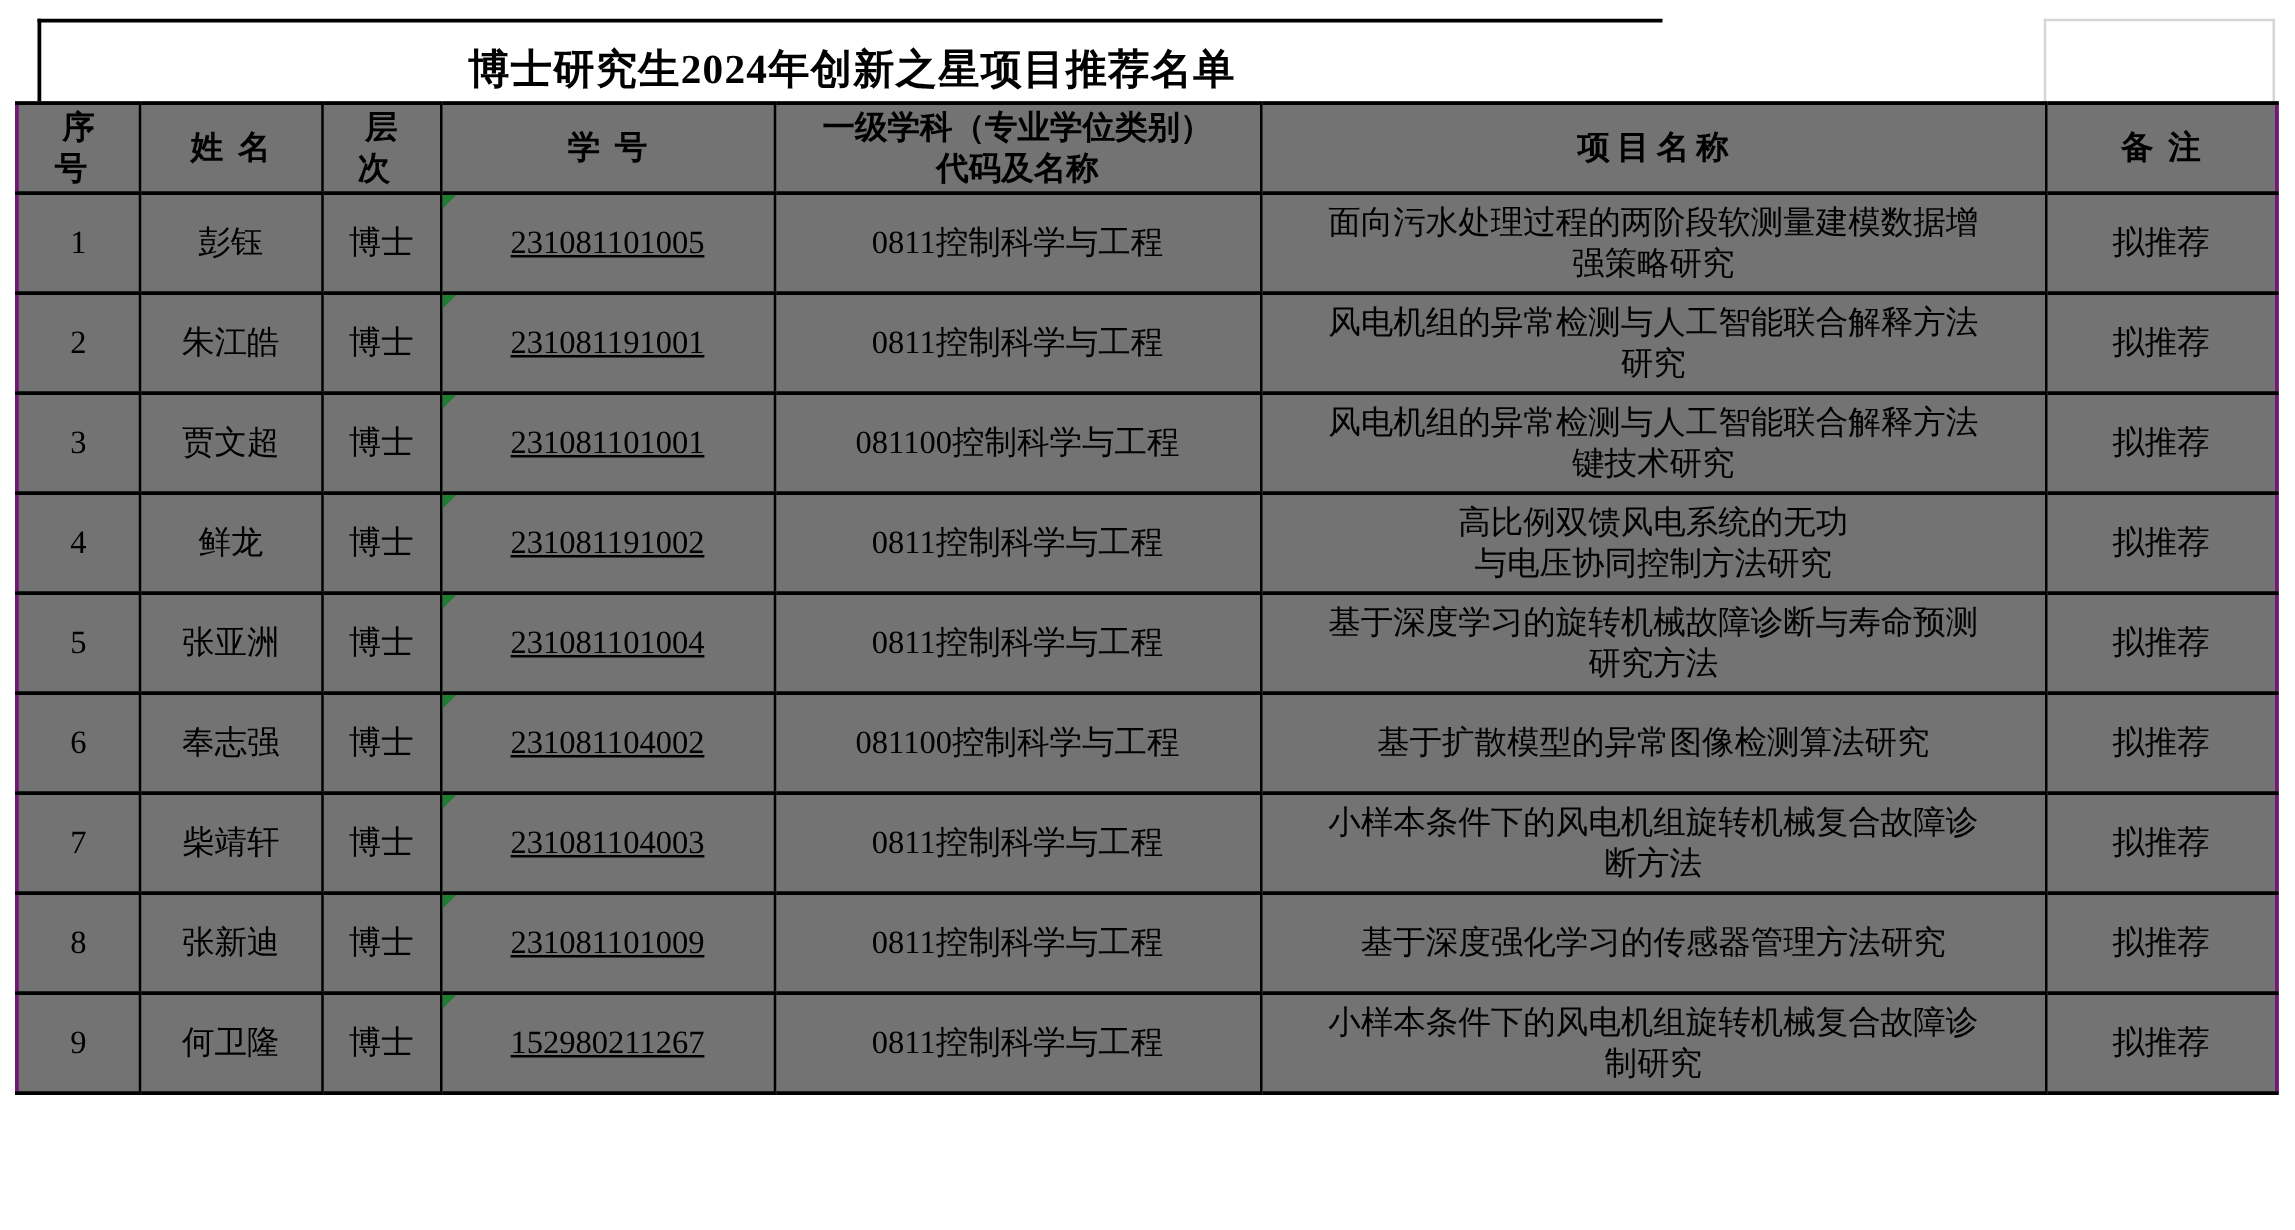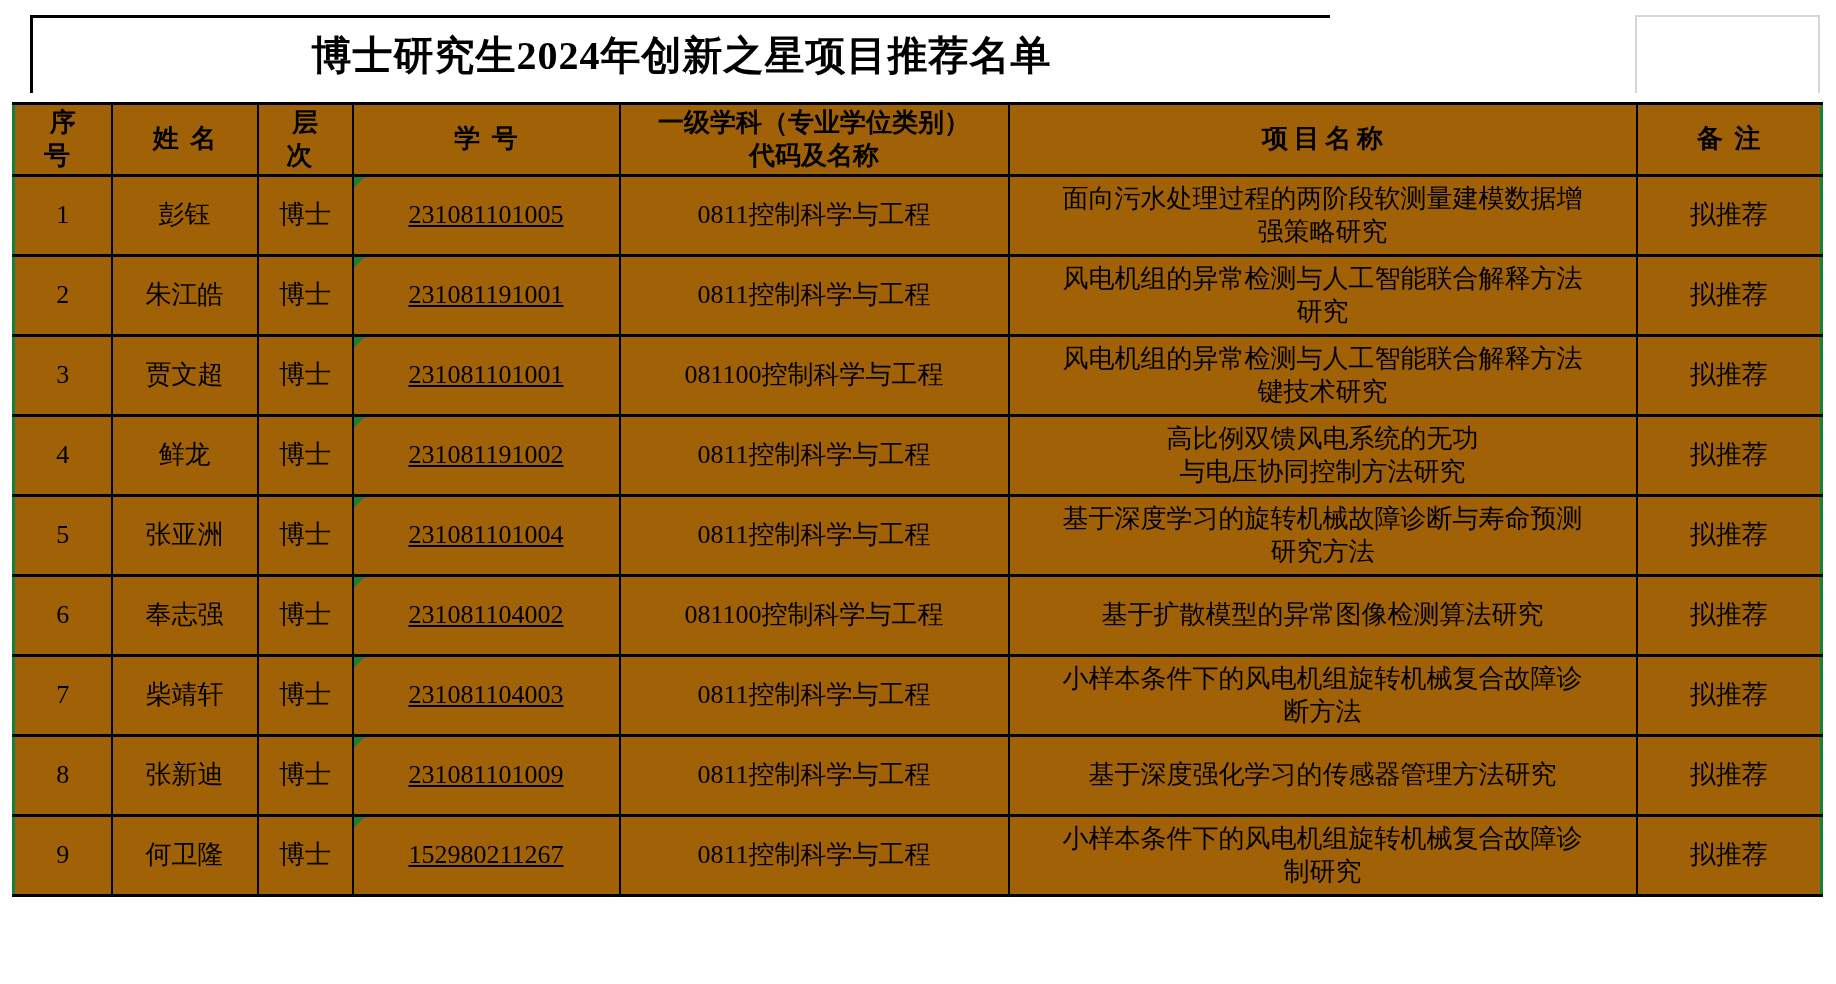--- a/index.html
+++ b/index.html
@@ -6,33 +6,33 @@
   .stage {
     position:relative; width:1836px; height:984px; background:#ffffff;
     font-family:"Liberation Serif","DejaVu Serif",serif; color:#000;
     overflow:hidden;
   }
   
   .title-box {
     position:absolute; left:30px; top:15px; width:1300px; height:78px;
     border-top:3px solid #000; border-left:3px solid #000;
     display:flex; align-items:center; justify-content:center;
-    font-size:40px; font-weight:bold; letter-spacing:1px;
+    font-size:33px; font-weight:bold; letter-spacing:1px;
     box-sizing:border-box;
   }
   
   .gridline { position:absolute; background:#d6d6d6; }
   .gl-top    { left:1635px; top:15px;  width:185px; height:2px; }
   .gl-mid-v  { left:1635px; top:15px;  width:2px;   height:78px; }
   .gl-right-v{ left:1818px; top:15px;  width:2px;   height:78px; }
 
   table.sheet {
-    position:absolute; left:12px; top:102px;
+    position:absolute; left:12px; top:81px;
     border-collapse:collapse; table-layout:fixed;
-    background:#a16207; border:3px solid #15803d;
+    background:#737373; border:3px solid #701a75;
   }
   .sheet th, .sheet td {
     border:2px solid #000;
     border-top-width:3px; border-bottom-width:3px;
     text-align:center; vertical-align:middle;
     padding:2px 8px; font-size:26px; line-height:1.25;
     box-sizing:border-box; overflow:hidden;
   }
   .sheet thead tr { height:68px; }
   .sheet tbody tr { height:80px; }

